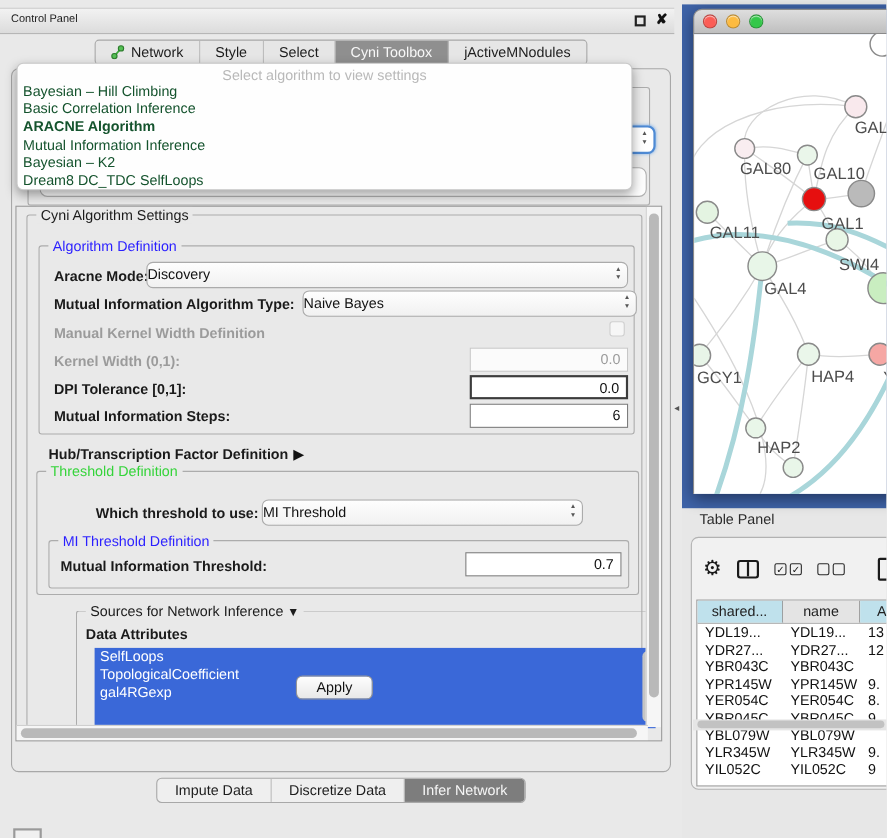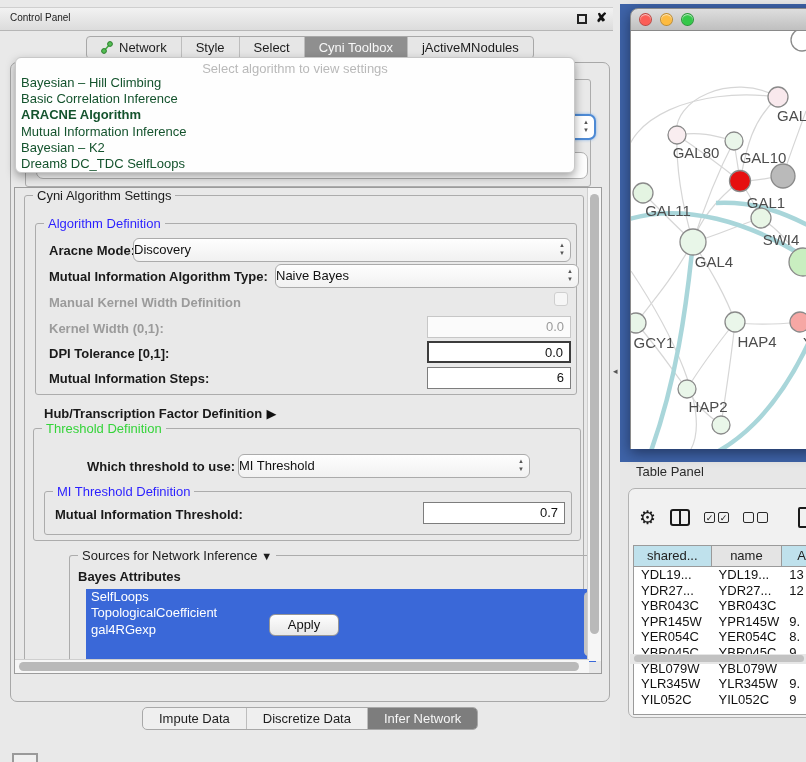--- a/index.html
+++ b/index.html
@@ -231,21 +231,21 @@
             <span class="setlabel abs" style="left:10px; top:15px;">Mutual Information Threshold:</span>
             <div class="field" style="left:378px; top:10px; width:142px;">0.7</div>
           </div>
         </div>
 
         <div class="groupbox" style="left:8px; top:359px; width:548px; height:120px; border-bottom:none;margin-left:36px;">
           <span class="group-label">
             <span>Sources for Network Inference</span>
             <span style="font-size:11px;">▼</span>
           </span>
-          <span class="setlabel abs" style="left:8px; top:13px;">Bayes Attributes</span>
+          <span class="setlabel abs" style="left:8px; top:13px;">Data Attributes</span>
           <div id="attr-list" style="background: rgb(58, 104, 216);">
             <div class="attr-item">SelfLoops</div>
               <div class="attr-item">TopologicalCoefficient</div>
               <div class="attr-item">gal4RGexp</div>
               <div id="attr-scroll"></div>
           </div>
         </div>
       </div>
 
       <div id="vscroll">

